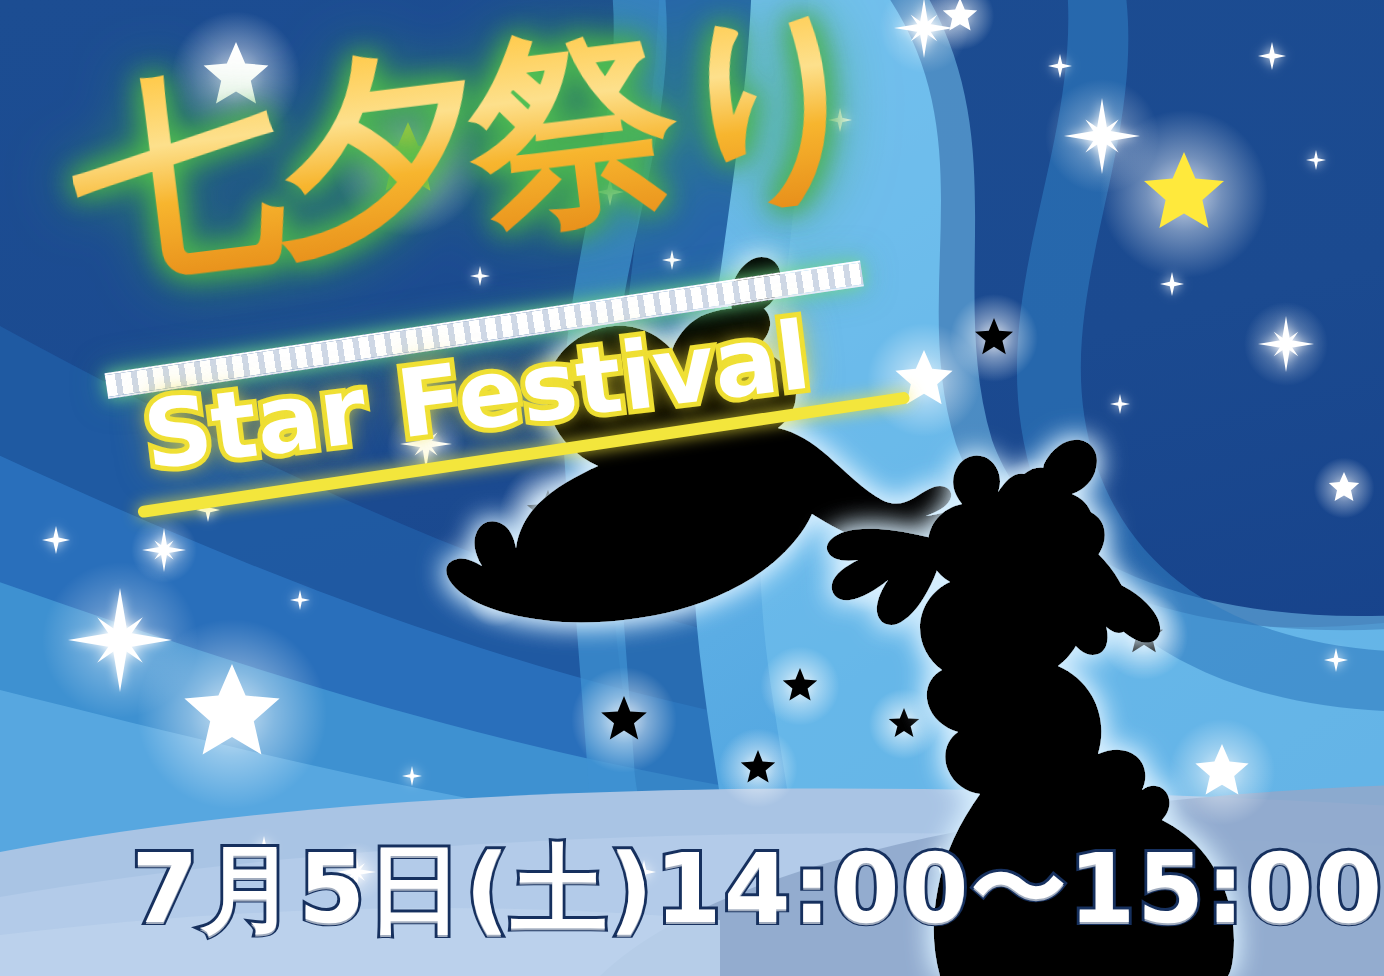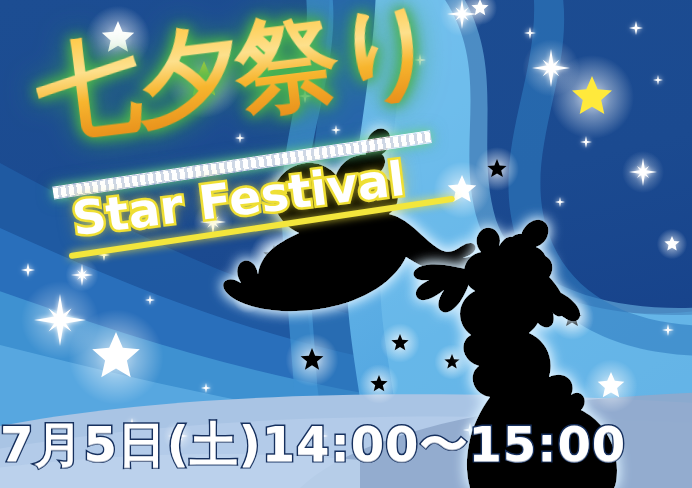--- a/index.html
+++ b/index.html
@@ -50,21 +50,21 @@
   }
   .sub-underline{
     position:absolute;left:18px;top:214px;width:390px;height:6px;
     background:#f3e63c;border-radius:3px;transform:rotate(-1.5deg);
     box-shadow:0 0 8px rgba(243,230,60,.85);
   }
 
   
   .date-bar{
     position:absolute;left:0;top:415px;width:692px;height:60px;
-    display:flex;align-items:center;justify-content:flex-start;pointer-events:none;
+    display:flex;align-items:center;justify-content:flex-end;pointer-events:none;
   }
   .date-text{
     font-family:"DejaVu Sans","Liberation Sans",sans-serif;
     font-size:48px;font-weight:700;letter-spacing:1px;white-space:nowrap;
     color:#ffffff;
     -webkit-text-stroke:3px #16305e;
     paint-order:stroke fill;
     text-shadow:0 1px 0 rgba(255,255,255,.6);
   }
 </style>

